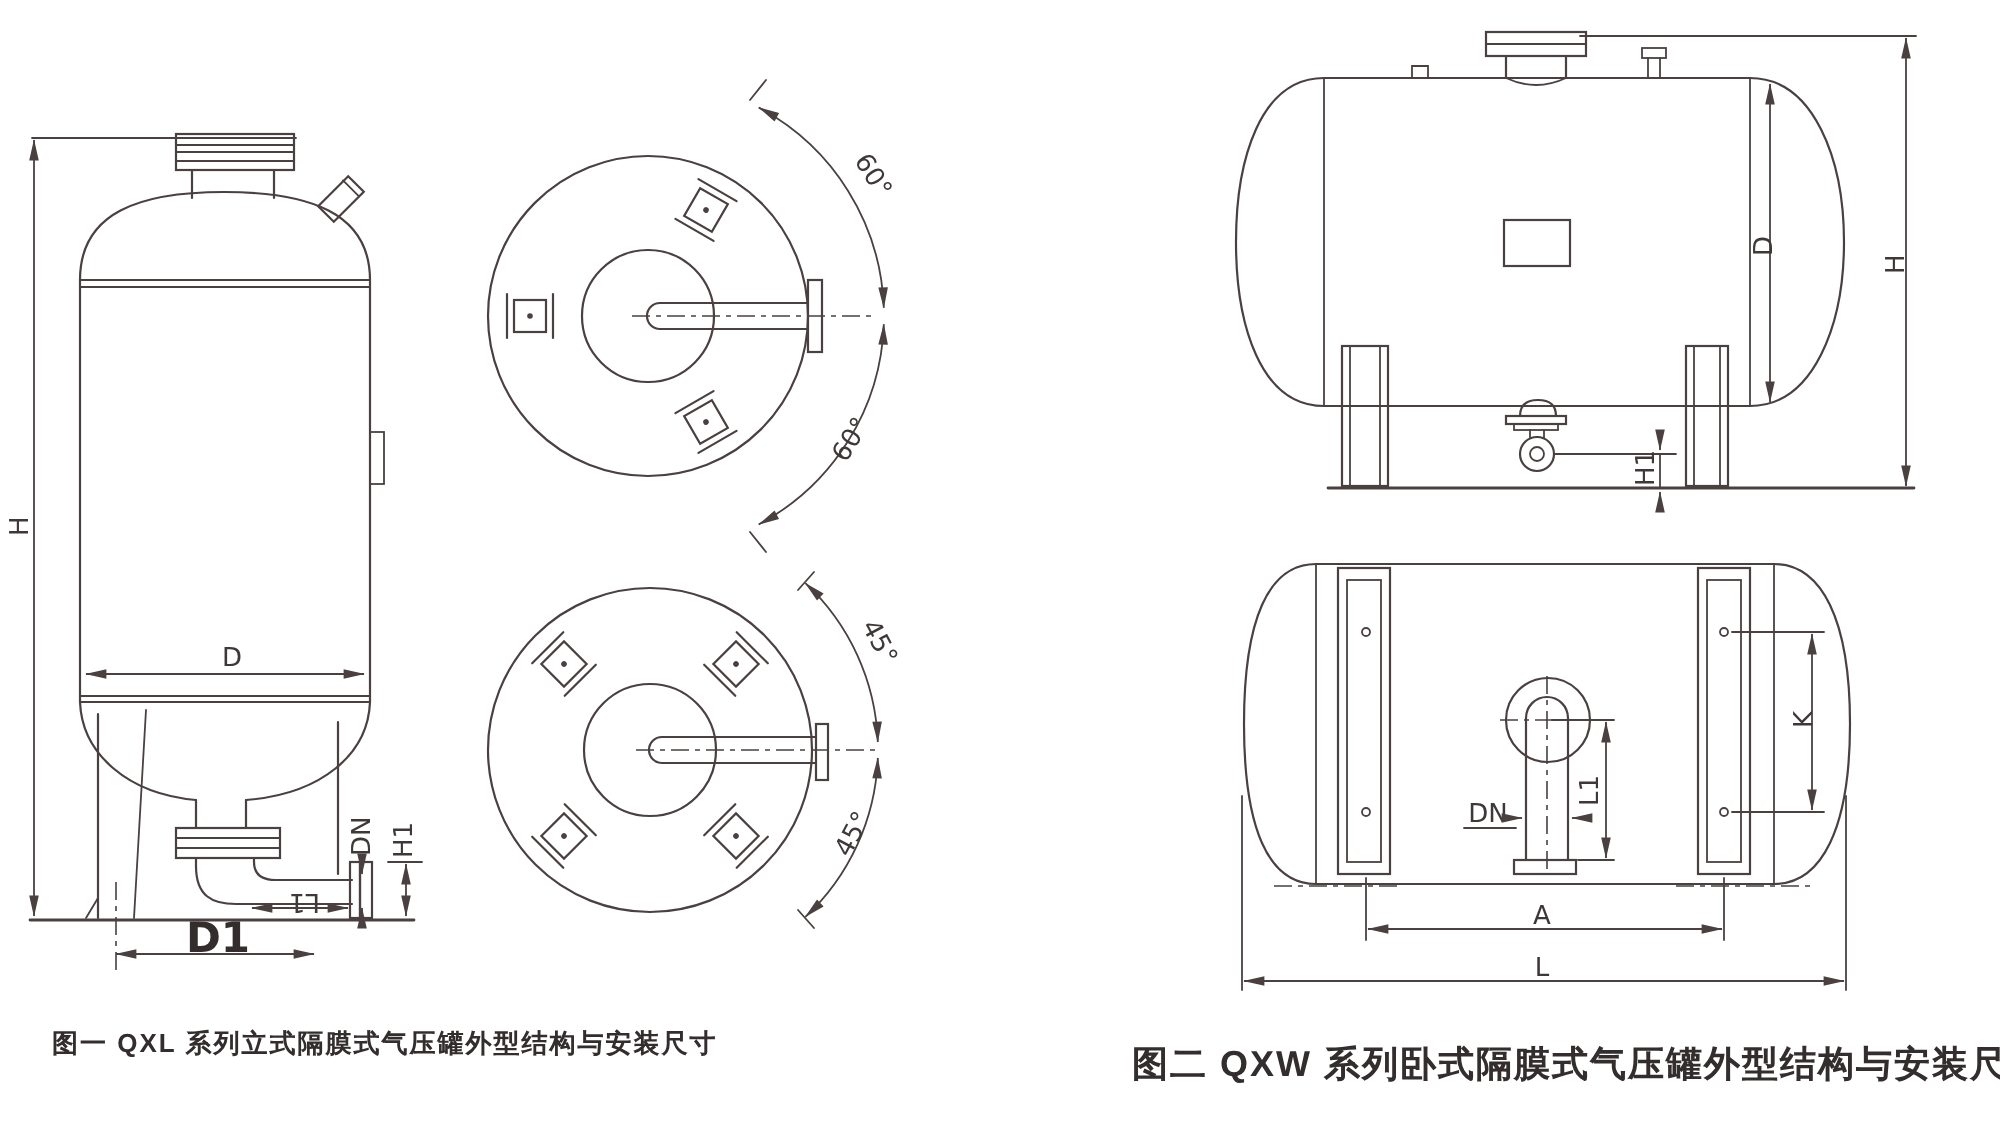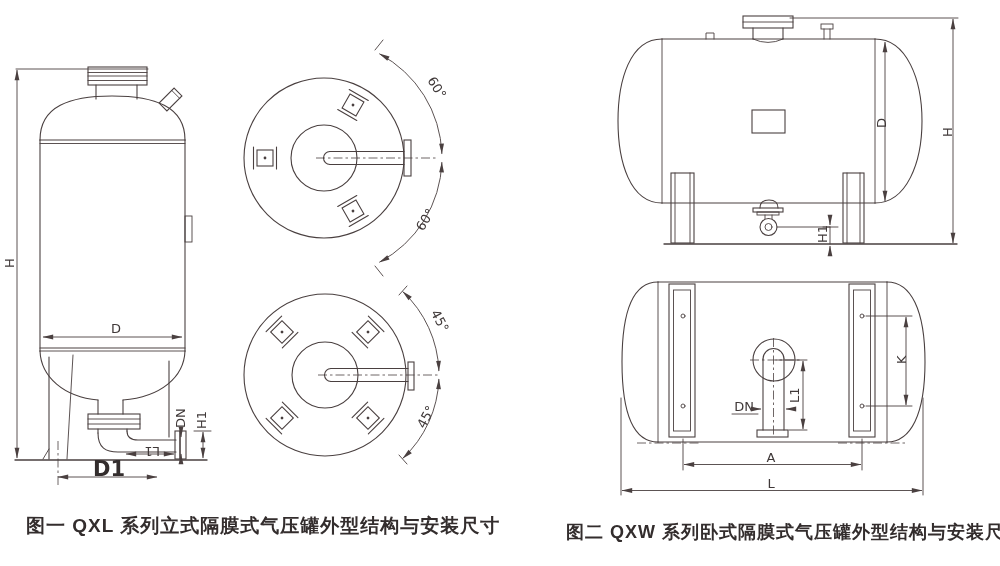--- a/index.html
+++ b/index.html
@@ -9,21 +9,21 @@
   svg .s{stroke:#4a4040;fill:none;stroke-width:1.1;stroke-linecap:round;}
   svg .thk{stroke-width:1.4;}
   svg .thin{stroke-width:0.9;}
   svg .cl{stroke:#4a4040;fill:none;stroke-width:0.8;stroke-dasharray:9 3 2.5 3;}
   svg .dim{stroke:#4a4040;fill:none;stroke-width:0.9;}
   svg text{font-family:"DejaVu Sans","Liberation Sans",sans-serif;fill:#3f3838;font-size:13px;}
   svg text.big{font-size:21px;font-weight:bold;fill:#332d2d;}
   svg .dot{fill:#4a4040;stroke:none;}
   .caption{position:absolute;color:#332d2d;font-weight:bold;letter-spacing:1px;
            font-family:"Liberation Sans",sans-serif;white-space:nowrap;}
-  .caption1{left:26px;top:513px;font-size:19px;}
+  .caption1{left:26px;top:513px;font-size:13px;}
   .caption2{left:566px;top:520px;font-size:18px;}
 </style>
 </head>
 <body>
 
 <div class="canvas">
 <svg width="1000" height="566" viewBox="0 0 1000 566">
   <defs>
     <marker id="arr" viewBox="0 0 12 6" refX="11" refY="3" markerWidth="12" markerHeight="6" orient="auto-start-reverse" markerUnits="userSpaceOnUse">
       <path d="M0.8,0.6 L11.4,3 L0.8,5.4 z" fill="#4a4040"></path>

